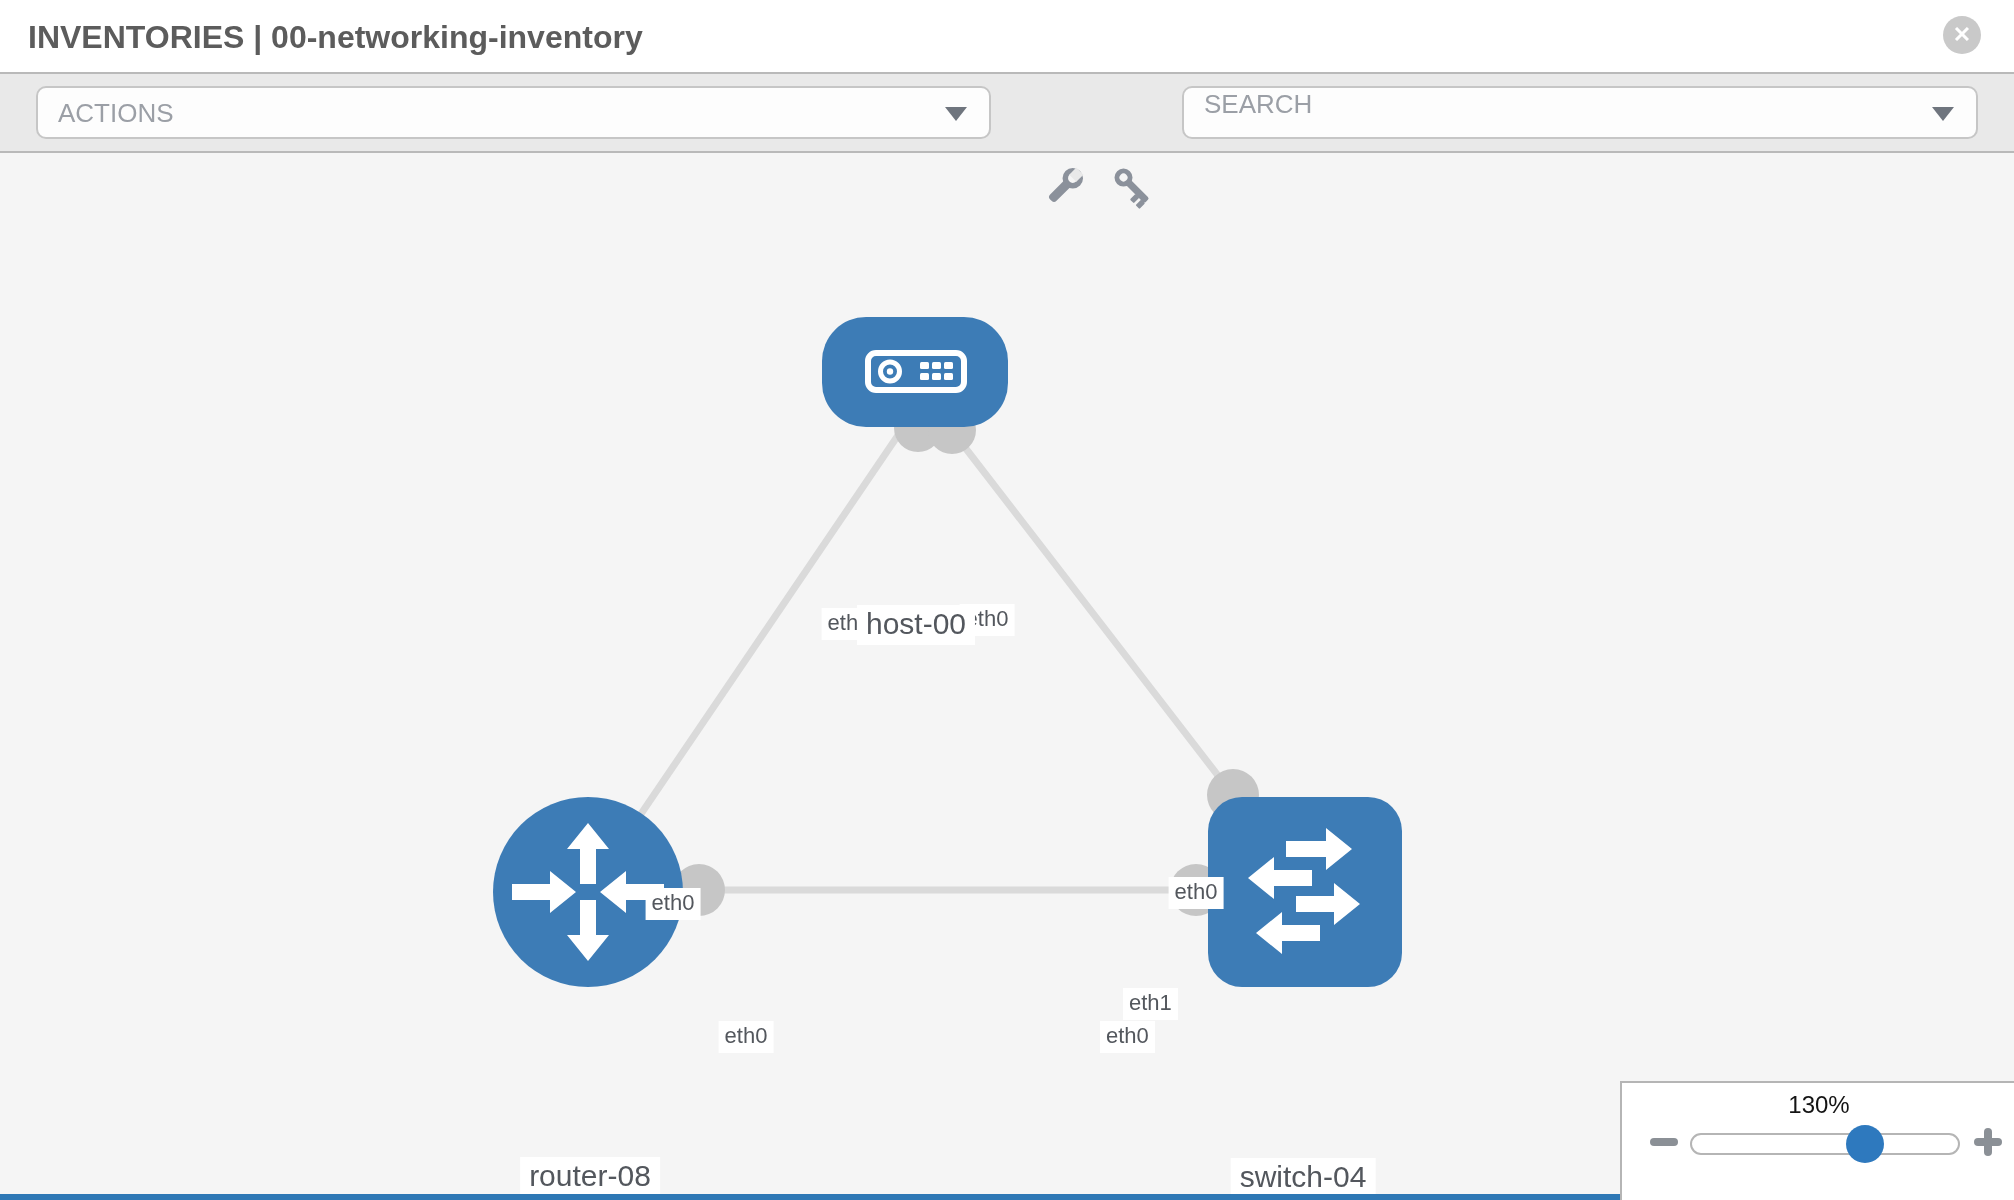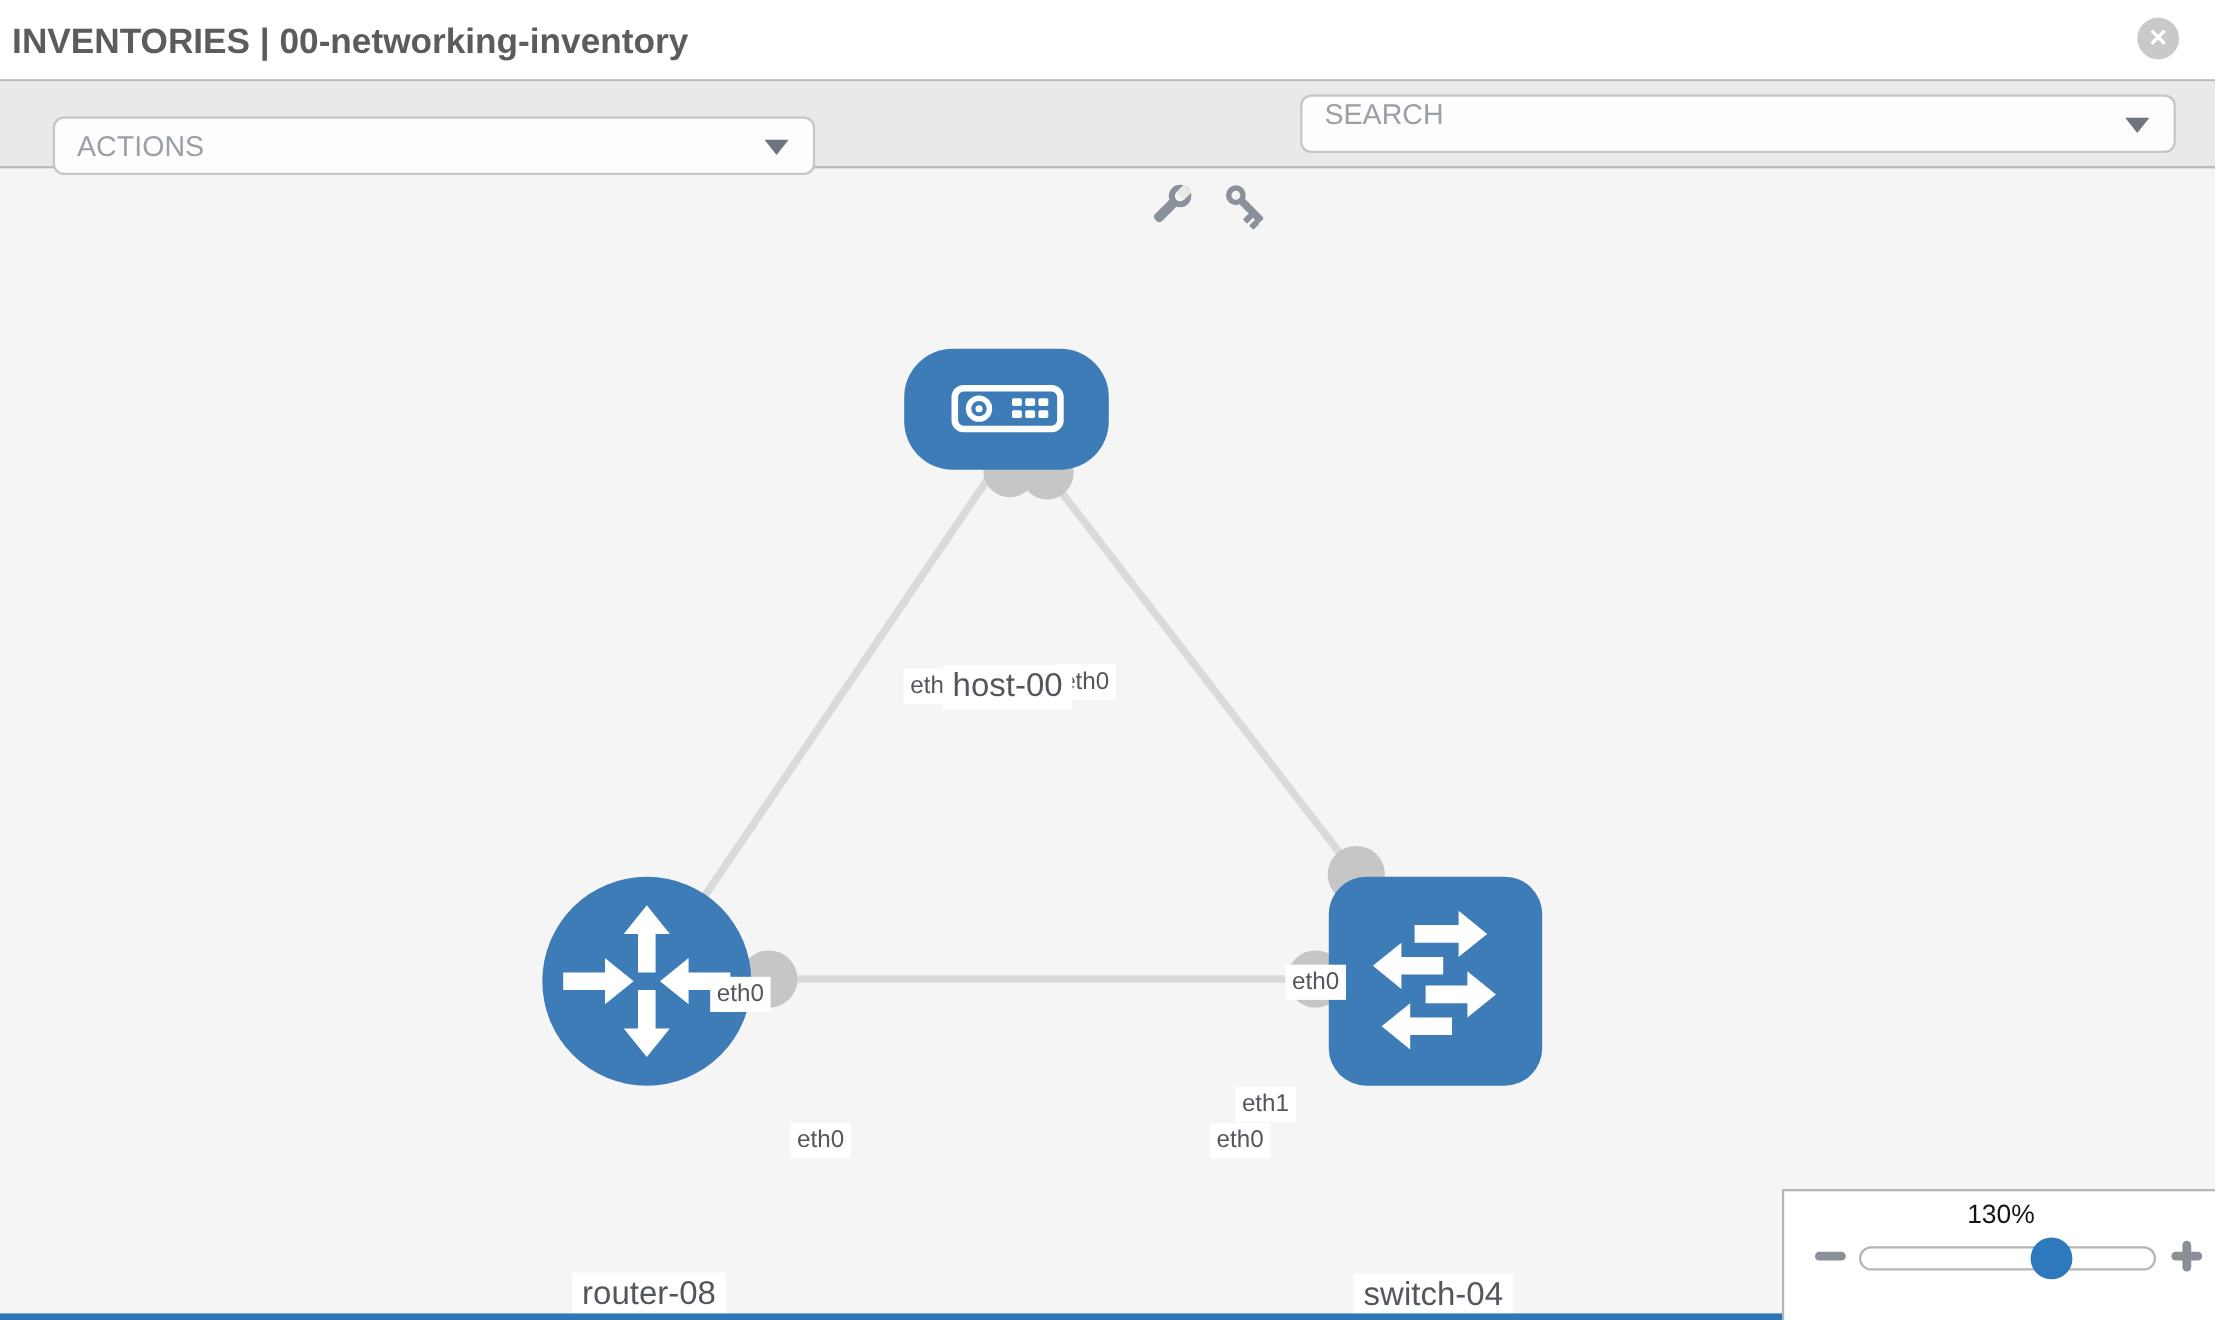--- a/index.html
+++ b/index.html
@@ -6,21 +6,21 @@
   #app{
     position:relative; width:2014px; height:1200px; overflow:hidden;
     font-family:"Liberation Sans", sans-serif; background:#f5f5f5;
   }
   
   .header{
     position:absolute; left:0; top:0; width:2014px; height:72px;
     background:#ffffff; border-bottom:2px solid #b9b9b9; z-index:30;
   }
   .page-title{
-    position:absolute; left:11px; top:0; height:60px; line-height:74px;
+    position:absolute; left:28px; top:0; height:60px; line-height:74px;
     font-size:32px; font-weight:bold; color:#5c5c5c; white-space:nowrap;
   }
   .close-btn{
     position:absolute; left:1943px; top:16px; width:38px; height:38px;
     border-radius:50%; background:#c9c9c9; color:#ffffff; text-align:center;
     line-height:38px; font-size:22px; font-weight:bold; cursor:pointer;
   }
   
   .toolbar{
     position:absolute; left:0; top:74px; width:2014px; height:77px;
@@ -32,21 +32,21 @@
   }
   .combo .combo-label{
     position:absolute; left:20px; top:0; line-height:50px;
     font-size:26px; color:#9b9fa6;
   }
   .caret{
     position:absolute; right:22px; top:19px; width:0; height:0;
     border-left:11px solid transparent; border-right:11px solid transparent;
     border-top:14px solid #6f757e;
   }
-  .combo-actions{ left:48px;  width:693px;margin-top:20px; }
+  .combo-actions{ left:36px;  width:955px; }
   .combo-search { left:1182px; width:796px; }
   .combo-search input{
     position:absolute; left:0; top:0; width:720px; height:33px;
     border:none; outline:none; background:transparent; padding:0 0 0 20px;
     font-family:"Liberation Sans", sans-serif; font-size:26px; color:#55585d;
   }
   .combo-search input::placeholder{ color:#9b9fa6; opacity:1; }
   .tool-icon-btn{
     position:absolute; top:86px; width:54px; height:54px; cursor:pointer;
     background:transparent; border:none; padding:0;

